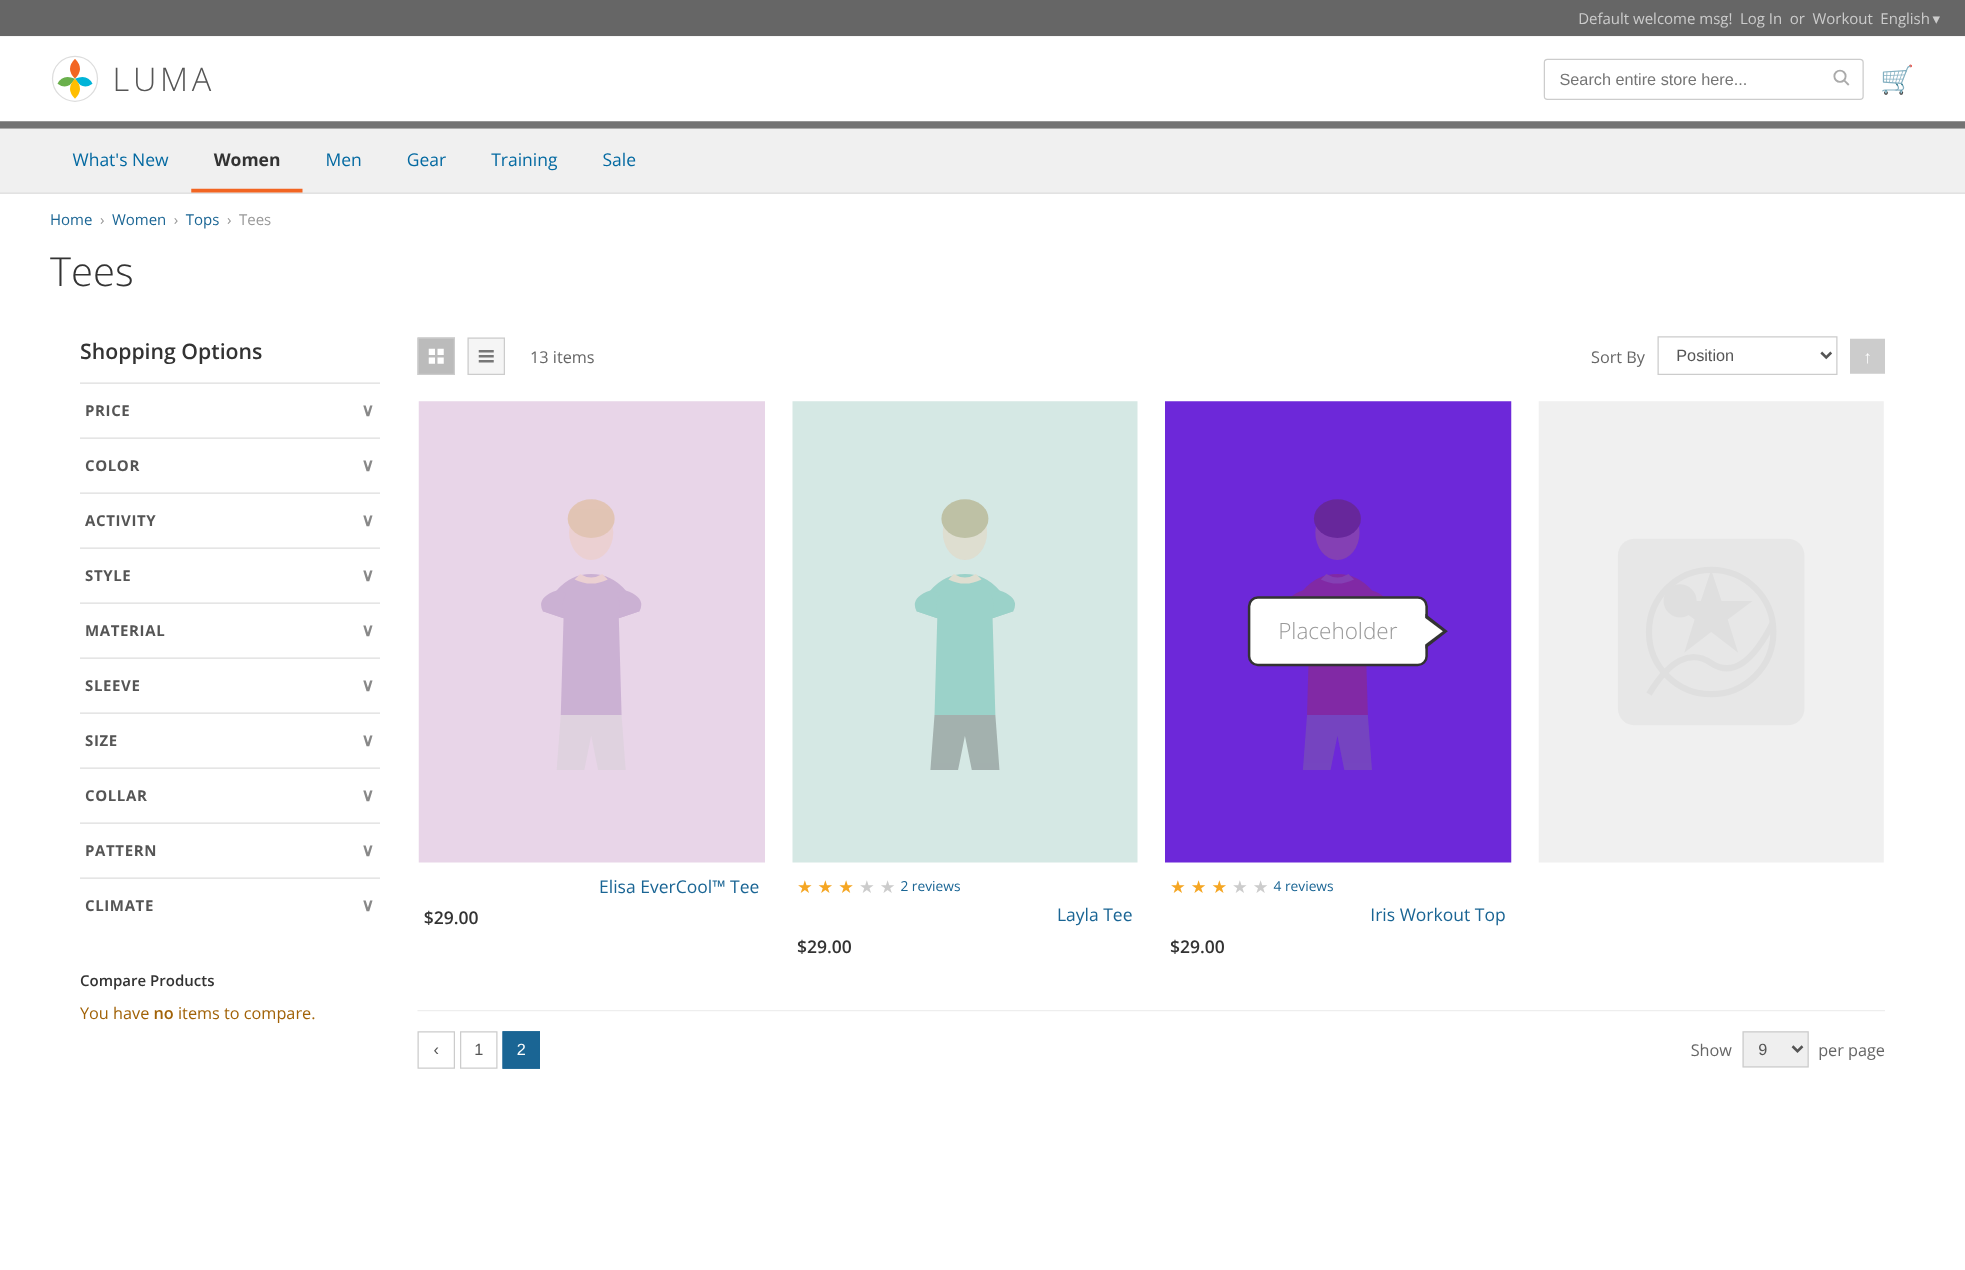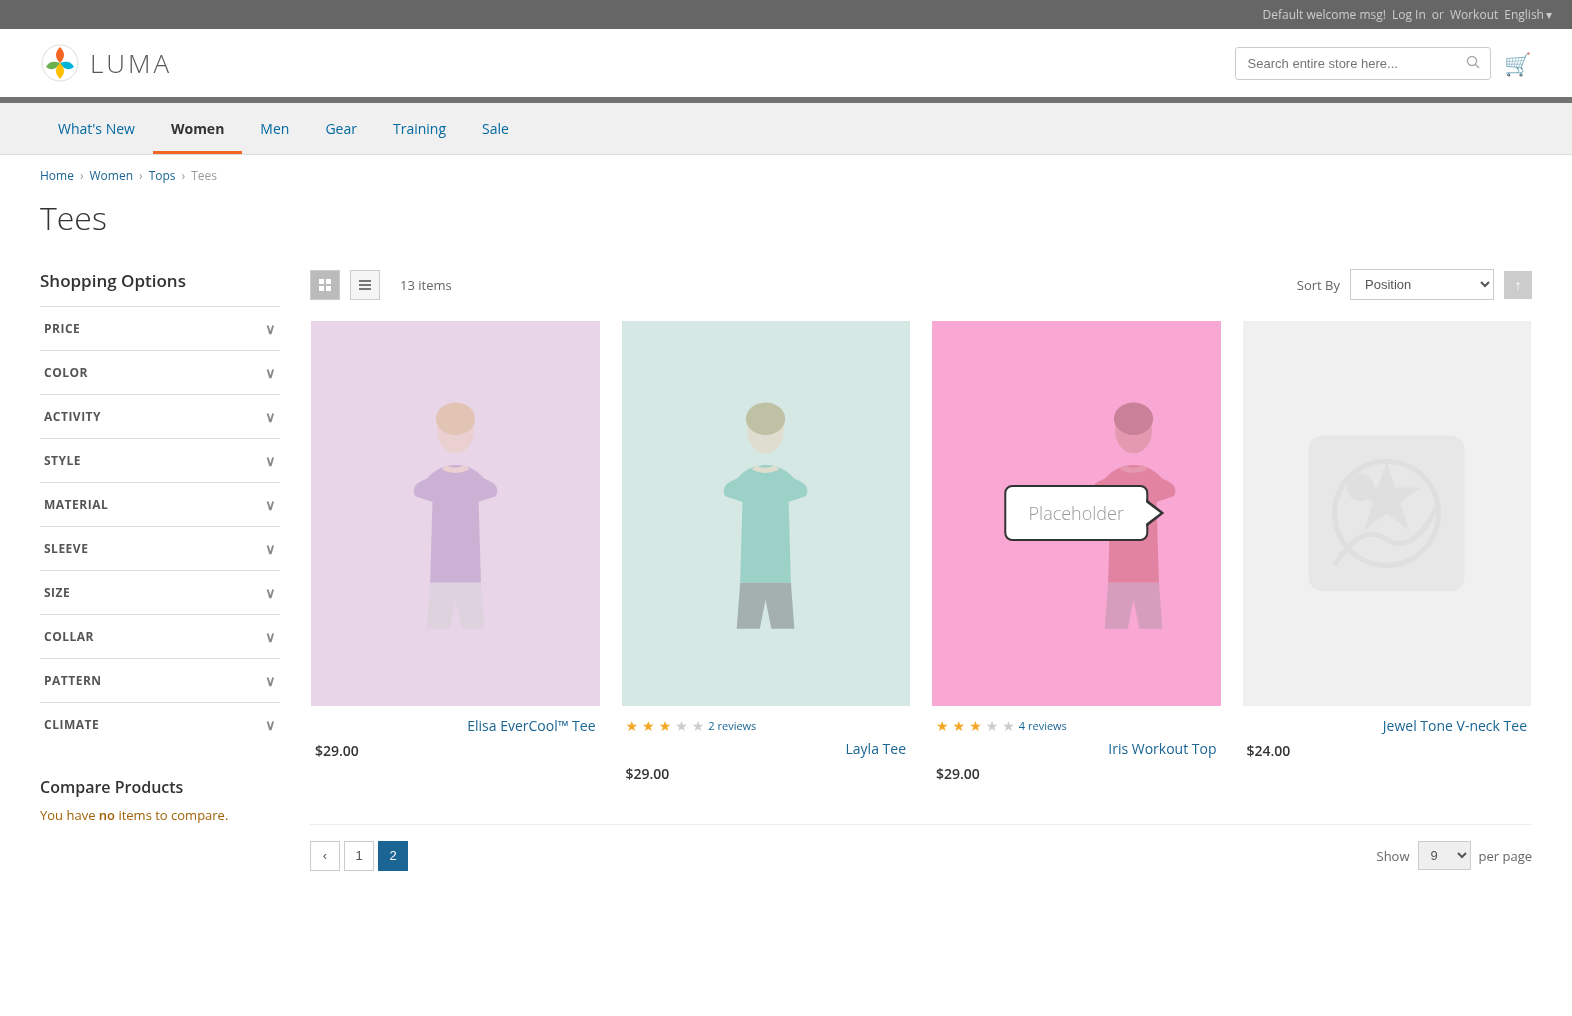--- a/index.html
+++ b/index.html
@@ -95,21 +95,21 @@
       color: #666;
       display: flex;
       align-items: center;
       gap: 6px;
     }
     .breadcrumb a { color: #1a6594; text-decoration: none; }
     .breadcrumb span { color: #999; }
 
     
     .page-content {
-      padding: 10px 40px 40px;
+      padding: 10px 64px 40px;
       display: flex;
       gap: 30px;
     }
 
     
     .sidebar {
       width: 240px;
       flex-shrink: 0;
     }
     .page-title {
@@ -142,21 +142,21 @@
       letter-spacing: 0.5px;
       text-transform: uppercase;
       gap: 12px;
     }
     .chevron { font-size: 14px; color: #888; }
 
     .compare-section {
       margin-top: 30px;
     }
     .compare-title {
-      font-size: 16px;
+      font-size: 12px;
       font-weight: 600;
       color: #333;
       margin-bottom: 8px;
     }
     .compare-text { font-size: 13px; color: #a16207; }
     .compare-text strong { font-weight: 600; }
 
     
     .main { flex: 1; }
 
@@ -219,21 +219,21 @@
       align-items: center;
       justify-content: center;
       overflow: hidden;
       position: relative;
     }
     .product-image svg { width: 60%; height: 60%; opacity: 0.3; }
 
     
     .prod-img-purple { background: #e8d5e8; }
     .prod-img-teal { background: #d5e8e4; }
-    .prod-img-red { background: #f9a8d4; justify-content: flex-end; }
+    .prod-img-red { background: #6d28d9; }
     .prod-img-placeholder { background: #f0f0f0; }
 
     .product-info { padding: 10px 4px; }
     .product-name {
       font-size: 14px;
       color: #1a6594;
       margin-bottom: 6px;
       cursor: pointer;
       text-align: right;
     }
@@ -578,24 +578,20 @@
         <div class="product-image prod-img-placeholder">
 
           <svg viewBox="0 0 100 100" width="60%" height="60%">
             <rect x="5" y="5" width="90" height="90" rx="8" fill="#d5d5d5"></rect>
             <path d="M50 20 L55 35 L70 35 L58 44 L63 60 L50 50 L37 60 L42 44 L30 35 L45 35Z" fill="#bbb"></path>
             <circle cx="50" cy="50" r="30" fill="none" stroke="#bbb" stroke-width="3"></circle>
             <path d="M20 80 Q35 55 50 65 Q65 75 80 45" fill="none" stroke="#bbb" stroke-width="3"></path>
             <circle cx="35" cy="35" r="8" fill="#bbb"></circle>
           </svg>
         </div>
-        <div class="product-info">
-          <div class="product-name">Jewel Tone V-neck Tee</div>
-          <div class="product-price">$24.00</div>
-        </div>
       </div>
 
     </div>
 
     <div class="pagination-bar">
       <div class="pagination">
         <button class="page-btn">‹</button>
         <button class="page-btn">1</button>
         <button class="page-btn active">2</button>
       </div>

